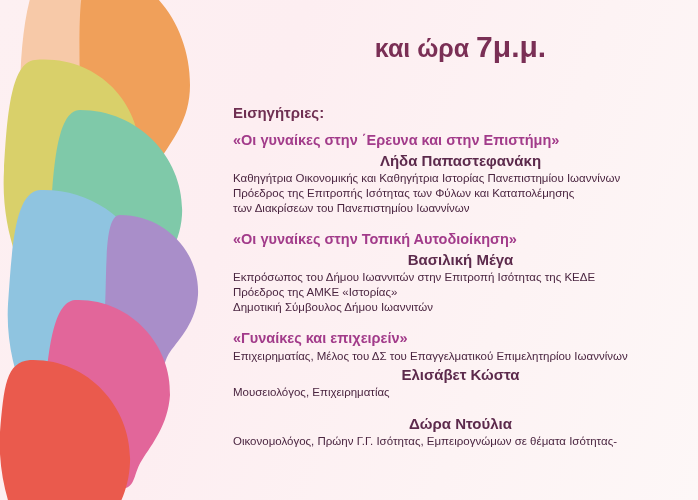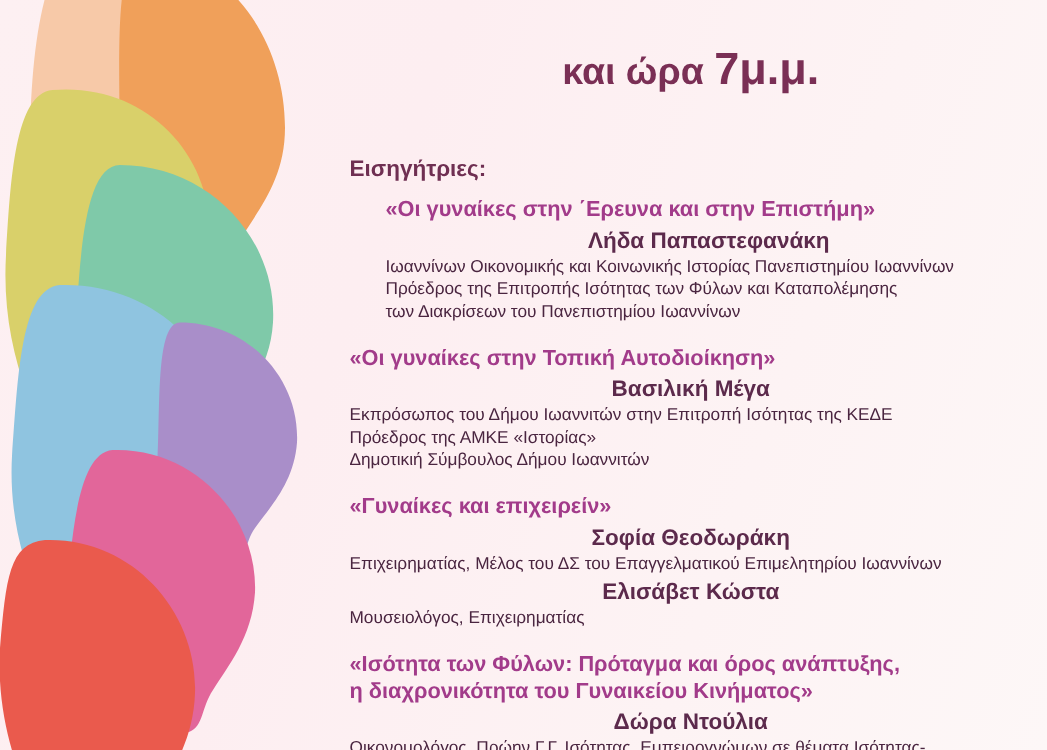--- a/index.html
+++ b/index.html
@@ -79,21 +79,21 @@
   .speakers-label {
     margin-top: 40px;
     font-size: 15px;
     font-weight: bold;
     color: #6f2f52;
   }
 
   .block {
     margin-top: 14px;
   }
-  .block.first { margin-top: 10px; margin-left: 24px; }
+  .block.first { margin-top: 10px; }
 
   .topic {
     color: #a23b8a;
     font-size: 14.5px;
     font-weight: bold;
     line-height: 18px;
     margin-bottom: 2px;
   }
   .topic .l2 { display: block; }
 
@@ -148,53 +148,48 @@
       <div class="line1"></div>
       <div class="line2"><span>και ώρα </span><span class="big">7μ.μ.</span></div>
     </div>
 
     <div class="speakers-label">Εισηγήτριες:</div>
 
     <div class="block first">
       <div class="topic">«Οι γυναίκες στην ΄Ερευνα και στην Επιστήμη»</div>
       <div class="name">Λήδα Παπαστεφανάκη</div>
       <div class="desc">
-        <div>Ιωαννίνων Οικονομικής και Κοινωνικής Ιστορίας Πανεπιστημίου Ιωαννίνων</div>
+        <div>Καθηγήτρια Οικονομικής και Καθηγήτρια Ιστορίας Πανεπιστημίου Ιωαννίνων</div>
         <div>Πρόεδρος της Επιτροπής Ισότητας των Φύλων και Καταπολέμησης</div>
         <div>των Διακρίσεων του Πανεπιστημίου Ιωαννίνων</div>
       </div>
     </div>
 
     <div class="block">
       <div class="topic">«Οι γυναίκες στην Τοπική Αυτοδιοίκηση»</div>
       <div class="name">Βασιλική Μέγα</div>
       <div class="desc">
         <div>Εκπρόσωπος του Δήμου Ιωαννιτών στην Επιτροπή Ισότητας της ΚΕΔΕ</div>
         <div>Πρόεδρος της ΑΜΚΕ «Ιστορίας»</div>
         <div>Δημοτικιή Σύμβουλος Δήμου Ιωαννιτών</div>
       </div>
     </div>
 
     <div class="block">
       <div class="topic">«Γυναίκες και επιχειρείν»</div>
-      <div class="name">Σοφία Θεοδωράκη</div>
       <div class="desc">
         <div>Επιχειρηματίας, Μέλος του ΔΣ του Επαγγελματικού Επιμελητηρίου Ιωαννίνων</div>
       </div>
       <div class="name">Ελισάβετ  Κώστα</div>
       <div class="desc">
         <div>Μουσειολόγος, Επιχειρηματίας</div>
       </div>
     </div>
 
     <div class="block">
-      <div class="topic">
-        <span>«Ισότητα των Φύλων: Πρόταγμα και όρος ανάπτυξης,</span>
-        <span class="l2">η διαχρονικότητα του Γυναικείου Κινήματος»</span>
-      </div>
       <div class="name">Δώρα Ντούλια</div>
       <div class="desc">
         <div>Οικονομολόγος, Πρώην Γ.Γ. Ισότητας, Εμπειρογνώμων σε θέματα Ισότητας-</div>
 
       </div>
     </div>
 
   </div>
 </div>
 

